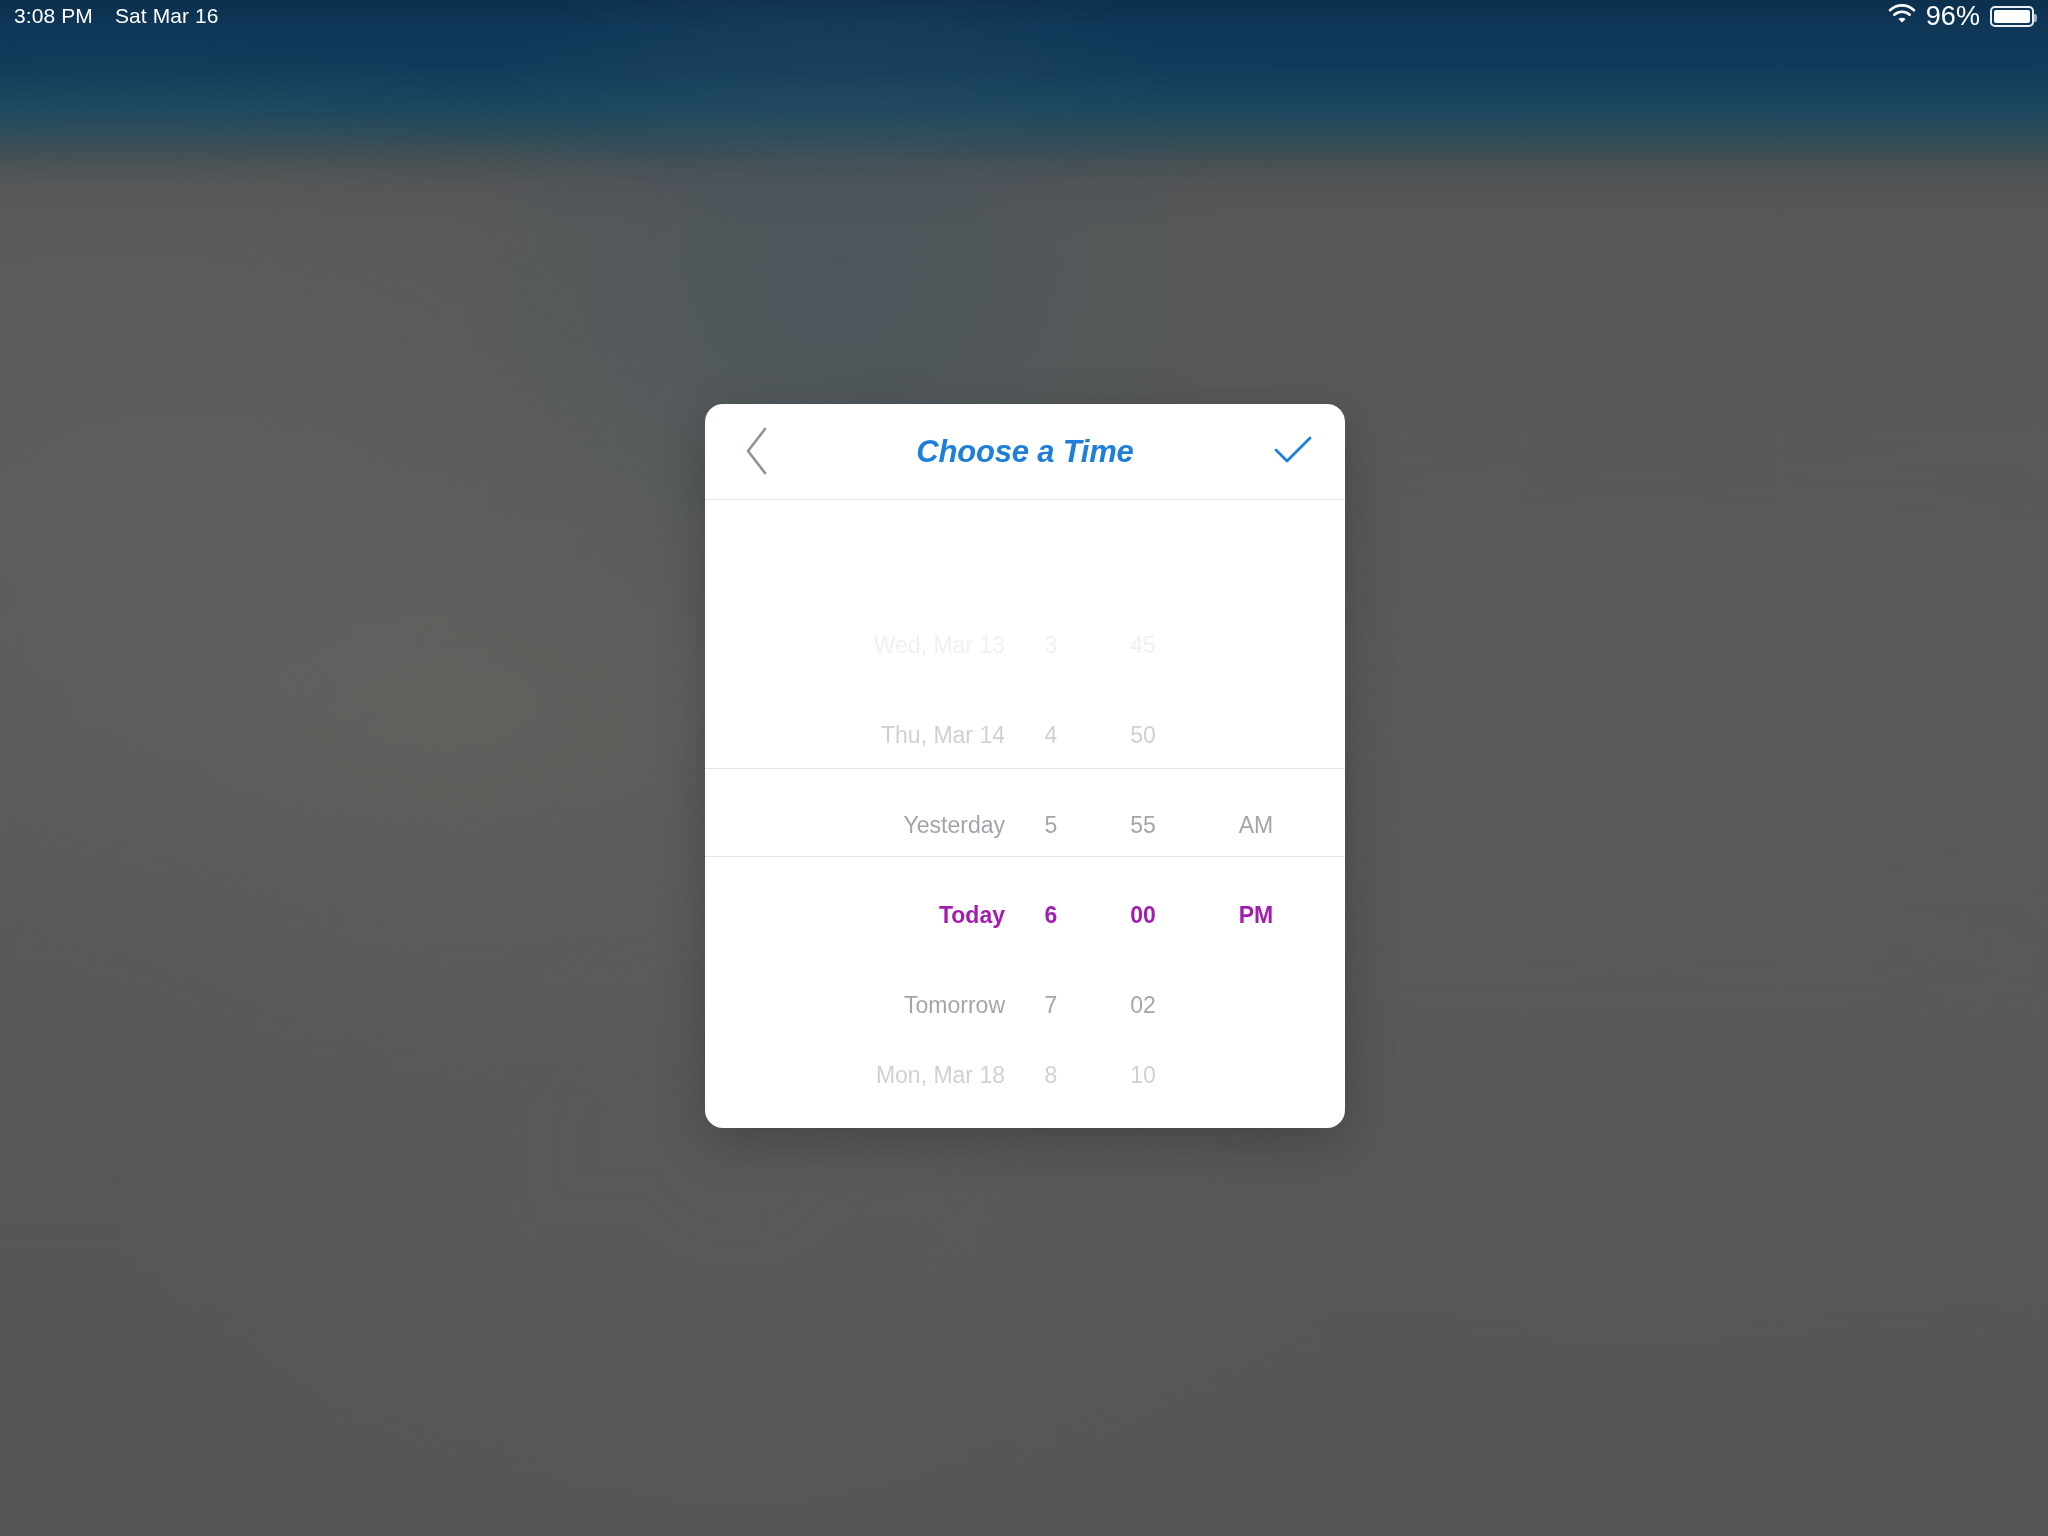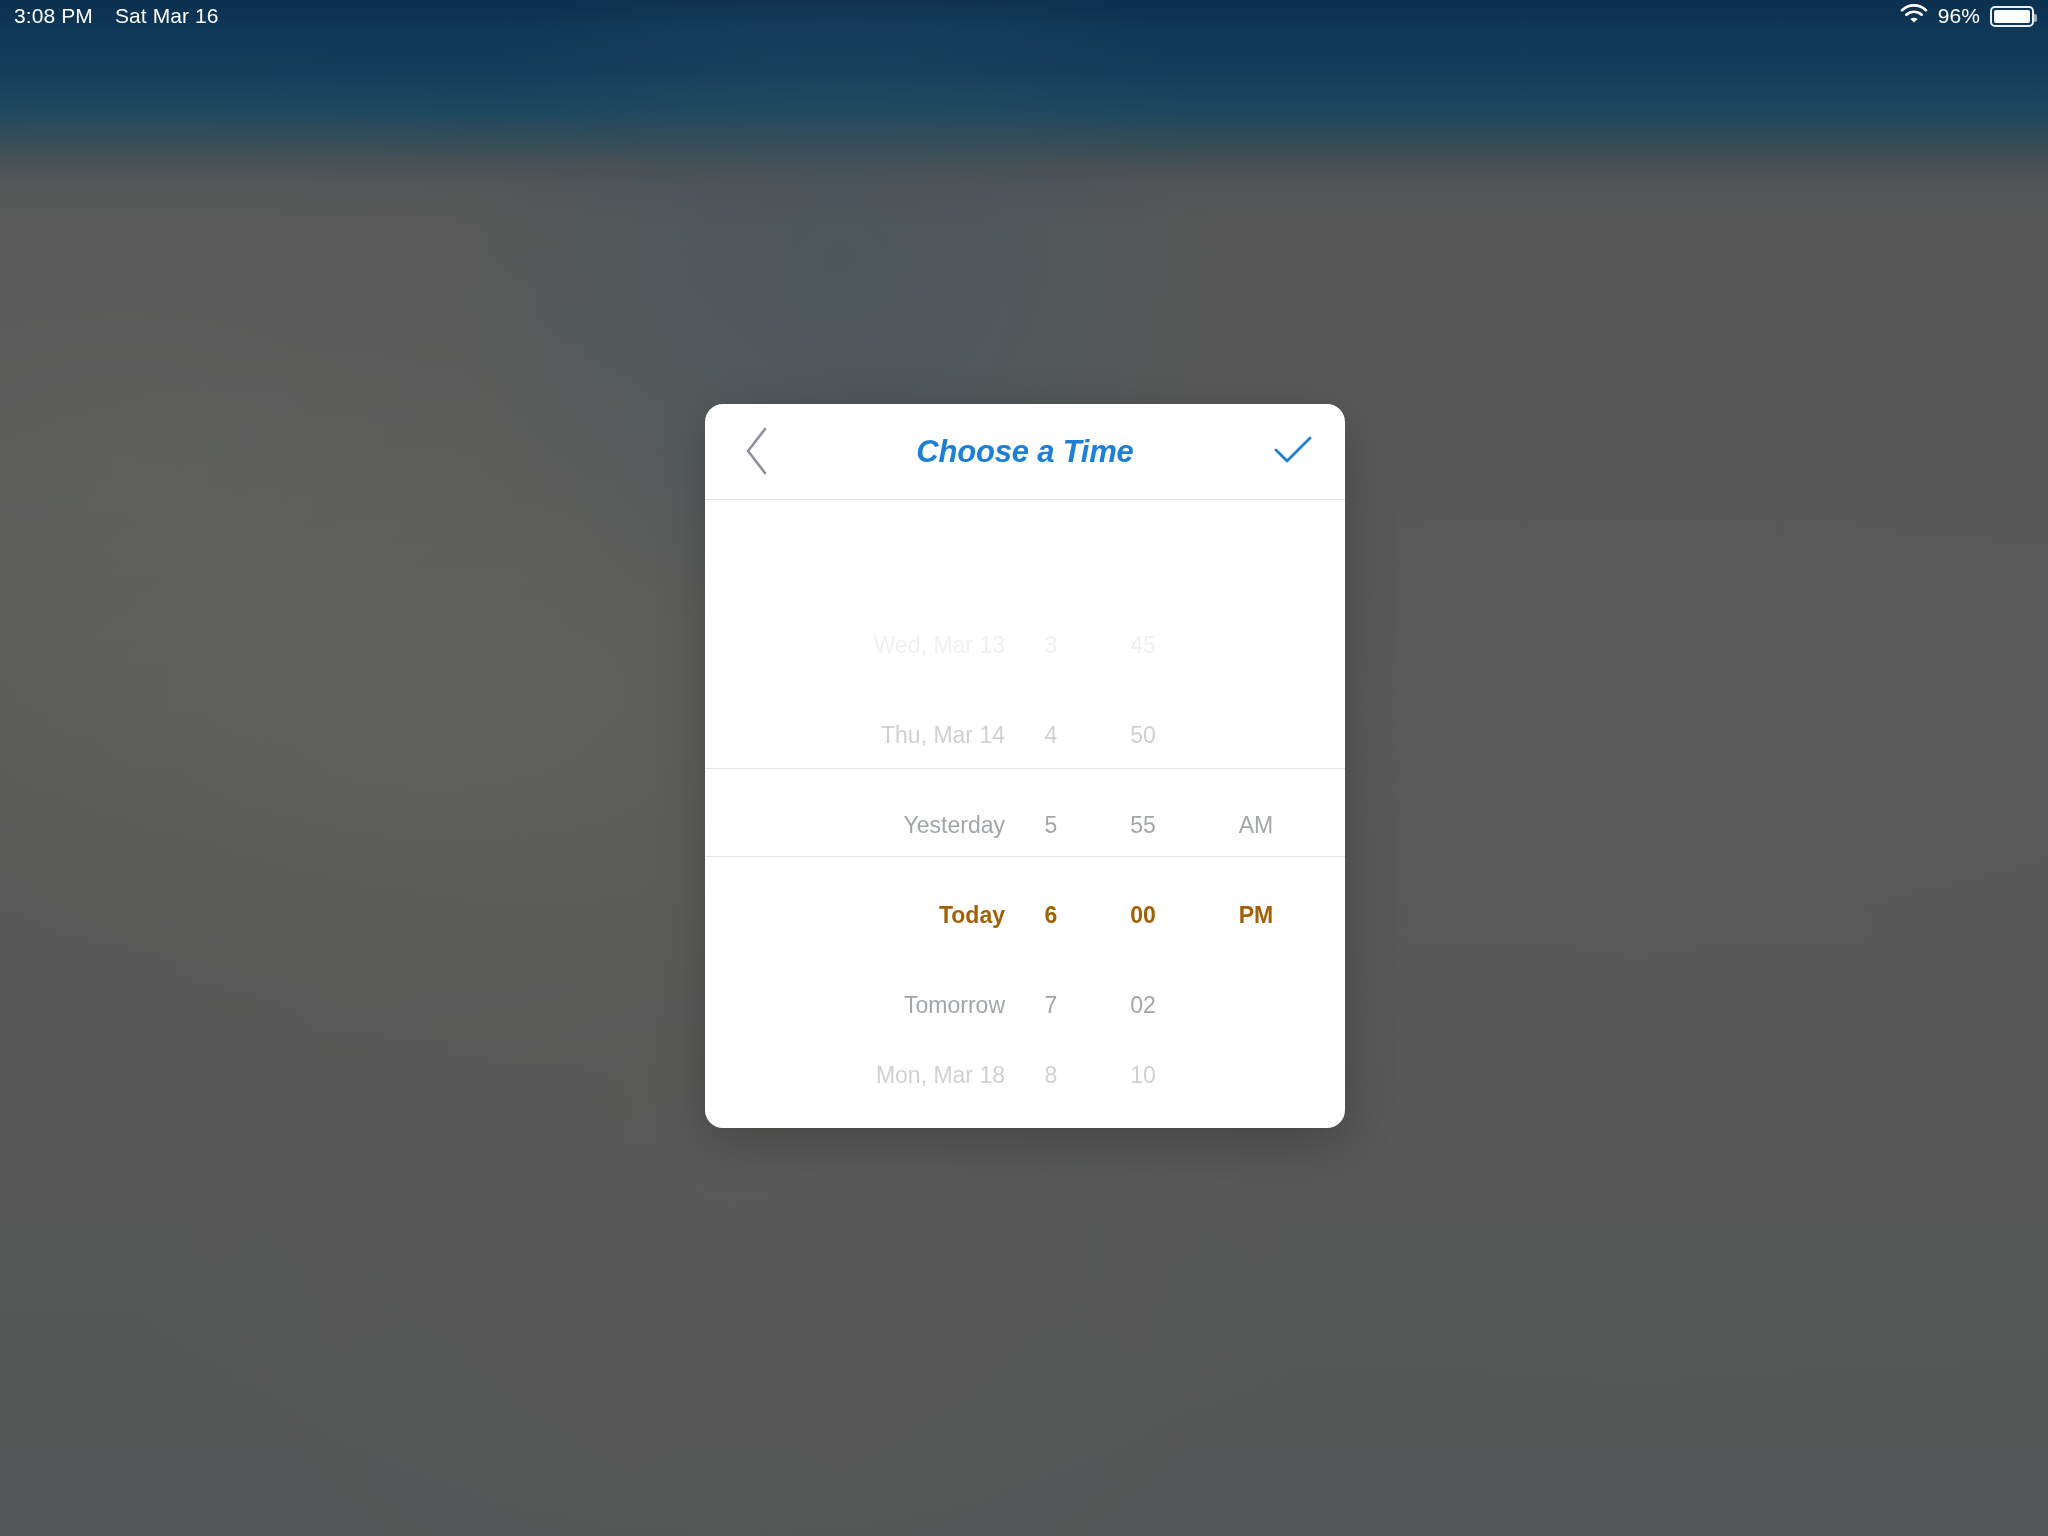--- a/index.html
+++ b/index.html
@@ -41,21 +41,21 @@
     display:flex; align-items:center;
     color:#ffffff;
     font-size:21px;
     letter-spacing:0.1px;
     z-index:30;
   }
   #statusbar .left { display:flex; align-items:center; gap:22px; padding-left:14px; }
   #statusbar .right { margin-left:auto; display:flex; align-items:center; gap:10px; padding-right:14px; }
   .sb-time { font-weight:500; }
   .sb-date { font-weight:400; }
-  .sb-batt-pct { font-weight:500; font-size:21px; }
+  .sb-batt-pct { font-weight:500; font-size:27px; }
   .wifi-icon { display:block; }
   .batt-shell {
     position:relative; width:44px; height:21px;
     border:2px solid rgba(255,255,255,0.92);
     border-radius:5px;
     display:flex; align-items:center;
   }
   .batt-shell::after {
     content:""; position:absolute; right:-5px; top:6px;
     width:3px; height:8px; border-radius:0 2px 2px 0;
@@ -120,21 +120,21 @@
     font-size:23px;
     color:#8b9096;
     white-space:nowrap;
   }
   .prow .c-date  { position:absolute; left:0;   width:300px; text-align:right; }
   .prow .c-hour  { position:absolute; left:300px; width:92px; text-align:center; }
   .prow .c-min   { position:absolute; left:392px; width:92px; text-align:center; }
   .prow .c-mer   { position:absolute; left:496px; width:110px; text-align:center; }
 
   .prow.selected {
-    color:#a16207;
+    color:#a21caf;
     font-weight:bold;
   }
 
   
   .op-0 { opacity:0.13; }
   .op-1 { opacity:0.42; }
   .op-2 { opacity:0.80; }
   .op-3 { opacity:1; }
 </style>
 </head>

